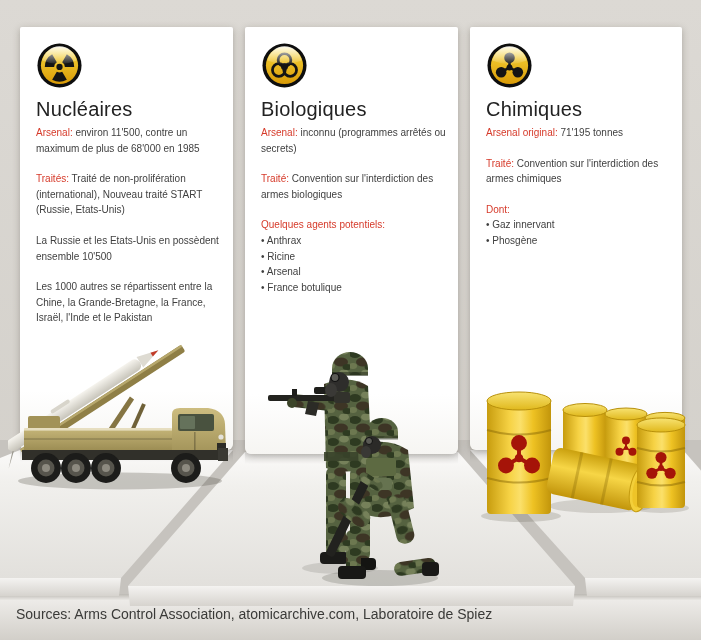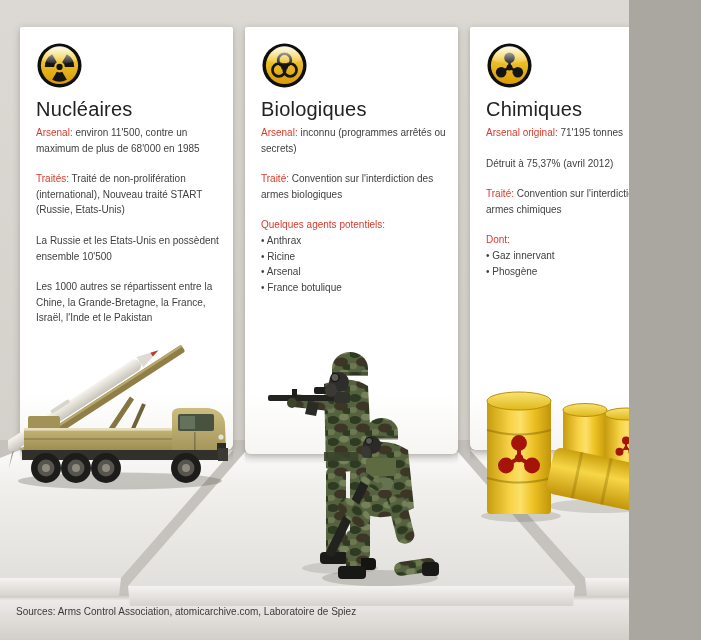--- a/index.html
+++ b/index.html
@@ -1,18 +1,18 @@
 <!DOCTYPE html>
 <html style="--accent-red: #d63a2a; --title: #222222; --body-text: #3f3f3f; --bg-top: #d8d5cf; --card-bg: #ffffff; --hazard-yellow: #f2bc1b; --barrel-yellow: #f2c411; --symbol-red: #a51408;"><head>
 <meta charset="utf-8">
 <style>
   * { margin:0; padding:0; box-sizing:border-box; }
   html,body { background:#aaa6a0; }
   .stage {
-    position:relative; width:629px; height:640px; overflow:hidden;
+    position:relative; width:701px; height:640px; overflow:hidden;
     font-family:"Liberation Sans", sans-serif;
     background:var(--bg-top,#d8d5cf);
   }
   .scene { position:absolute; left:0; top:0; z-index:0; }
   .card {
     position:absolute; top:27px; width:213px; height:423px; z-index:2;
     background:linear-gradient(180deg,#ffffff 0%,#ffffff 86%,#f6f5f2 100%);
     border-radius:2px 2px 6px 6px;
     box-shadow:0 2px 7px rgba(88,82,72,.38);
     padding:15px 5px 0 16px;
@@ -31,21 +31,21 @@
   .lbl { color:var(--accent-red,#d63a2a); }
   .list-head { color:var(--accent-red,#d63a2a); margin-top:15px; }
   .bullet::before { content:"• "; }
   .img { position:absolute; z-index:3; }
   .img svg { display:block; }
   .truck-img    { left:8px;   top:340px; }
   .soldiers-img { left:262px; top:326px; }
   .barrels-img  { left:477px; top:386px; }
   .footer-text {
     position:absolute; left:16px; top:606px; z-index:4;
-    font-size:10px; color:#3a3a38;
+    font-size:14px; color:#3a3a38;
   }
 </style>
 </head>
 <body>
 
 <div class="stage">
 
   <svg class="scene" width="701" height="640" viewBox="0 0 701 640" aria-hidden="true">
     <defs>
       <linearGradient id="bgv" x1="0" y1="0" x2="0" y2="1">
@@ -174,21 +174,20 @@
           <circle r="3" fill="#141414"></circle>
           <circle cx="0" cy="-9.8" r="5.4" fill="#141414"></circle>
           <circle cx="-8.5" cy="4.9" r="5.4" fill="#141414"></circle>
           <circle cx="8.5" cy="4.9" r="5.4" fill="#141414"></circle>
         </g>
         <path d="M6.5,19 A17.8,17.8 0 0 1 41.5,19 Q24,26.5 6.5,19 Z" fill="url(#gloss3)"></path>
       </svg>
     </div>
     <h2 class="card-title">Chimiques</h2>
     <p><span class="lbl">Arsenal original:</span><span> 71'195 tonnes</span></p>
-    <p><span>Détruit à 75,37% (avril 2012)</span></p>
     <p><span class="lbl">Traité:</span><span> Convention sur l'interdiction des armes chimiques</span></p>
     <div class="list-head">Dont:</div>
     <div class="bullet">Gaz innervant</div>
     <div class="bullet">Phosgène</div>
   </section>
 
   <div class="img truck-img">
     <svg width="228" height="152" viewBox="0 0 228 152">
       <defs>
         <linearGradient id="tan1" x1="0" y1="0" x2="0" y2="1">

